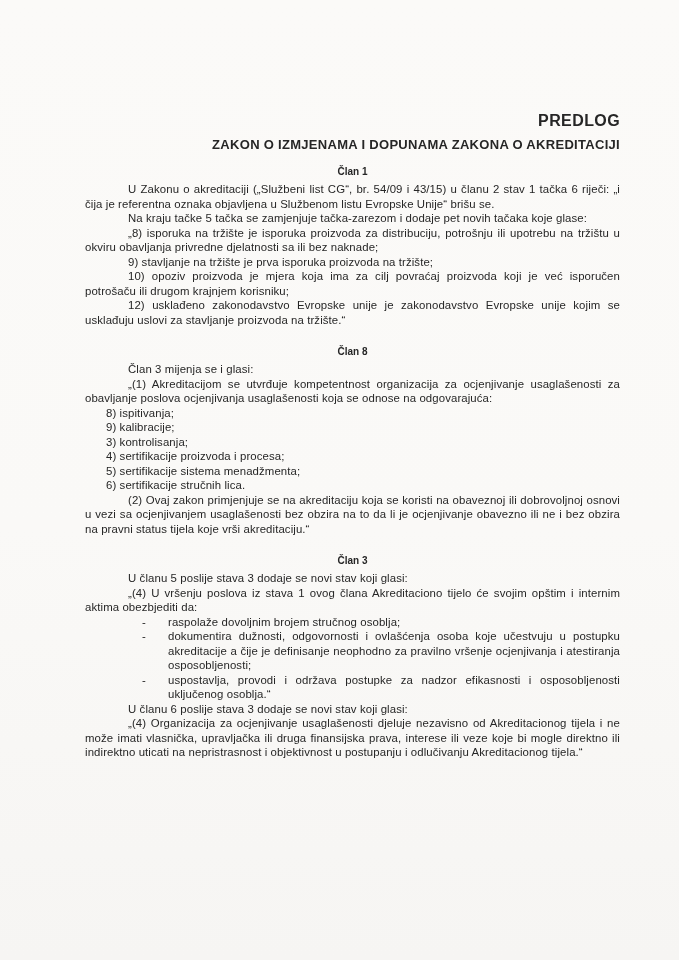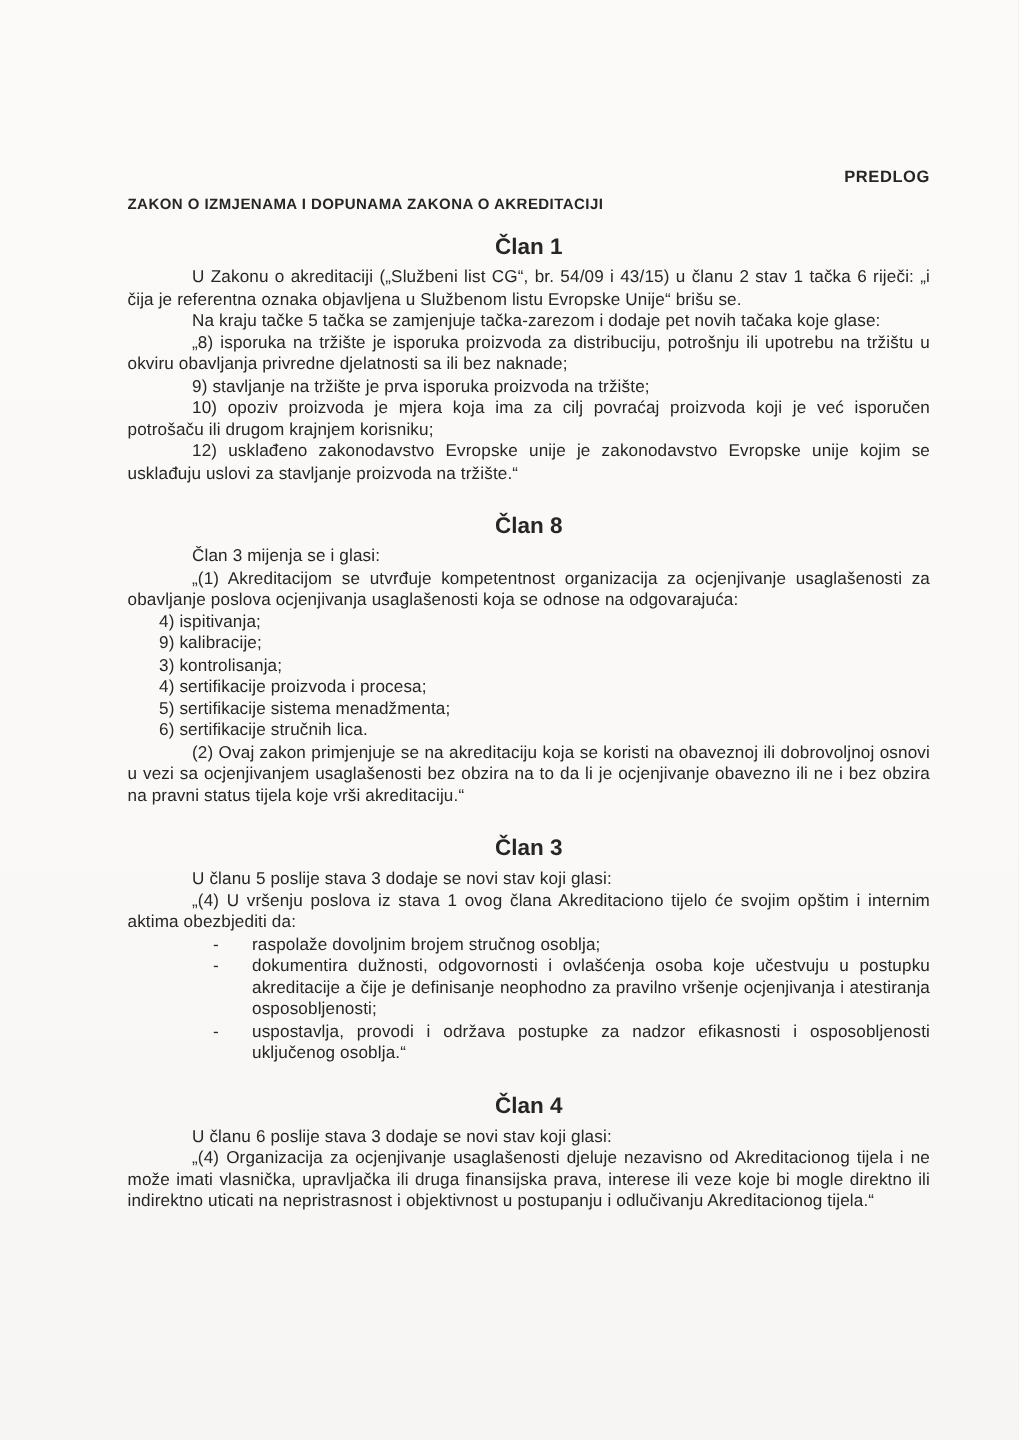--- a/index.html
+++ b/index.html
@@ -11,35 +11,35 @@
   .page {
     width: 679px; height: 960px;
     background: linear-gradient(180deg, #fbfaf8 0%, #faf9f7 55%, #f6f5f3 100%);
     color: #262626;
     padding: 112px 59px 0 85px;
     overflow: hidden;
   }
   .predlog {
     text-align: right;
     font-weight: bold;
-    font-size: 11px;
+    font-size: 16px;
     letter-spacing: 0.4px;
   }
   .doc-title {
-    text-align: left;
+    text-align: right;
     font-weight: bold;
-    font-size: 10px;
+    font-size: 13px;
     letter-spacing: 0.3px;
     margin-top: 7px;
   }
   .article { margin: 0; }
   .clan {
     text-align: center;
     font-weight: bold;
-    font-size: 15px;
+    font-size: 10px;
     margin: 19px 0 5px 0;
   }
   .article:first-of-type .clan { margin-top: 14px; }
   .para {
     font-size: 11.4px;
     line-height: 14.5px;
     text-align: justify;
     text-indent: 43px;
     letter-spacing: 0.1px;
   }
@@ -74,21 +74,21 @@
     <p class="para">„8) isporuka na tržište je isporuka proizvoda za distribuciju, potrošnju ili upotrebu na tržištu u okviru obavljanja privredne djelatnosti sa ili bez naknade;</p>
     <p class="para">9) stavljanje na tržište je prva isporuka proizvoda na tržište;</p>
     <p class="para">10) opoziv proizvoda je mjera koja ima za cilj povraćaj proizvoda koji je već isporučen potrošaču ili drugom krajnjem korisniku;</p>
     <p class="para">12) usklađeno zakonodavstvo Evropske unije je zakonodavstvo Evropske unije kojim se usklađuju uslovi za stavljanje proizvoda na tržište.“</p>
   </section>
 
   <section class="article">
     <div class="clan">Član 8</div>
     <p class="para">Član 3 mijenja se i glasi:</p>
     <p class="para">„(1) Akreditacijom se utvrđuje kompetentnost organizacija za ocjenjivanje usaglašenosti za obavljanje poslova ocjenjivanja usaglašenosti koja se odnose na odgovarajuća:</p>
-    <p class="list-item">4) ispitivanja;</p>
+    <p class="list-item">8) ispitivanja;</p>
     <p class="list-item">9) kalibracije;</p>
     <p class="list-item">3) kontrolisanja;</p>
     <p class="list-item">4) sertifikacije proizvoda i procesa;</p>
     <p class="list-item">5) sertifikacije sistema menadžmenta;</p>
     <p class="list-item">6) sertifikacije stručnih lica.</p>
     <p class="para">(2) Ovaj zakon primjenjuje se na akreditaciju koja se koristi na obaveznoj ili dobrovoljnoj osnovi u vezi sa ocjenjivanjem usaglašenosti bez obzira na to da li je ocjenjivanje obavezno ili ne i bez obzira na pravni status tijela koje vrši akreditaciju.“</p>
   </section>
 
   <section class="article">
     <div class="clan">Član 3</div>
@@ -102,18 +102,17 @@
       <span class="dash-marker">-</span>
       <span class="dash-text">dokumentira dužnosti, odgovornosti i ovlašćenja osoba koje učestvuju u postupku akreditacije a čije je definisanje neophodno za pravilno vršenje ocjenjivanja i atestiranja osposobljenosti;</span>
     </div>
     <div class="dash-row">
       <span class="dash-marker">-</span>
       <span class="dash-text">uspostavlja, provodi i održava postupke za nadzor efikasnosti i osposobljenosti uključenog osoblja.“</span>
     </div>
   </section>
 
   <section class="article">
-    <div class="clan">Član 4</div>
     <p class="para">U članu 6 poslije stava 3 dodaje se novi stav koji glasi:</p>
     <p class="para">„(4) Organizacija za ocjenjivanje usaglašenosti djeluje nezavisno od Akreditacionog tijela i ne može imati vlasnička, upravljačka ili druga finansijska prava, interese ili veze koje bi mogle direktno ili indirektno uticati na nepristrasnost i objektivnost u postupanju i odlučivanju Akreditacionog tijela.“</p>
   </section>
 
 </div>
 
 </body></html>

